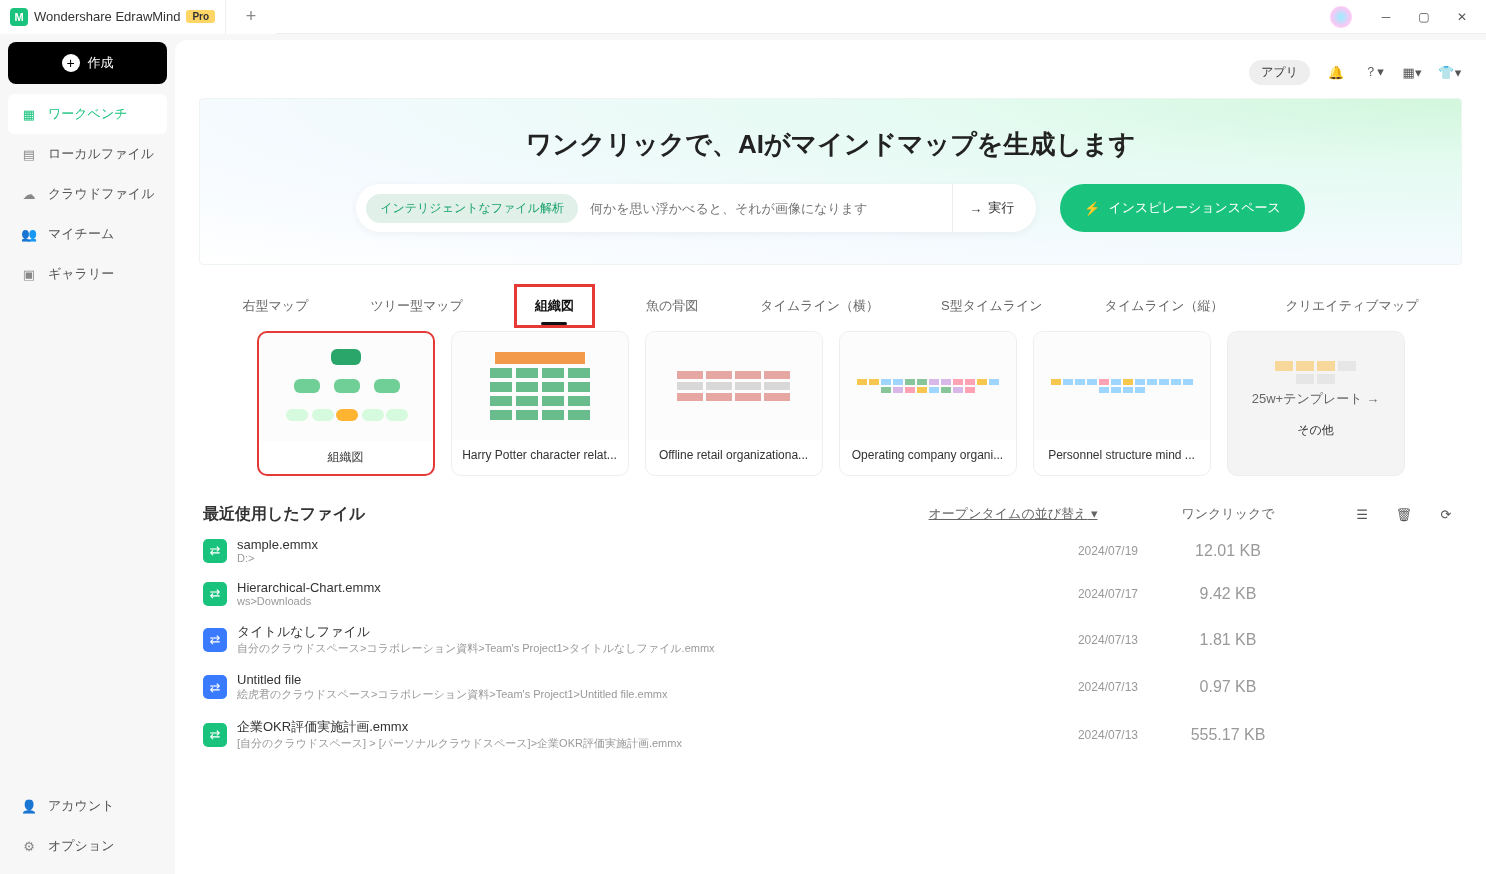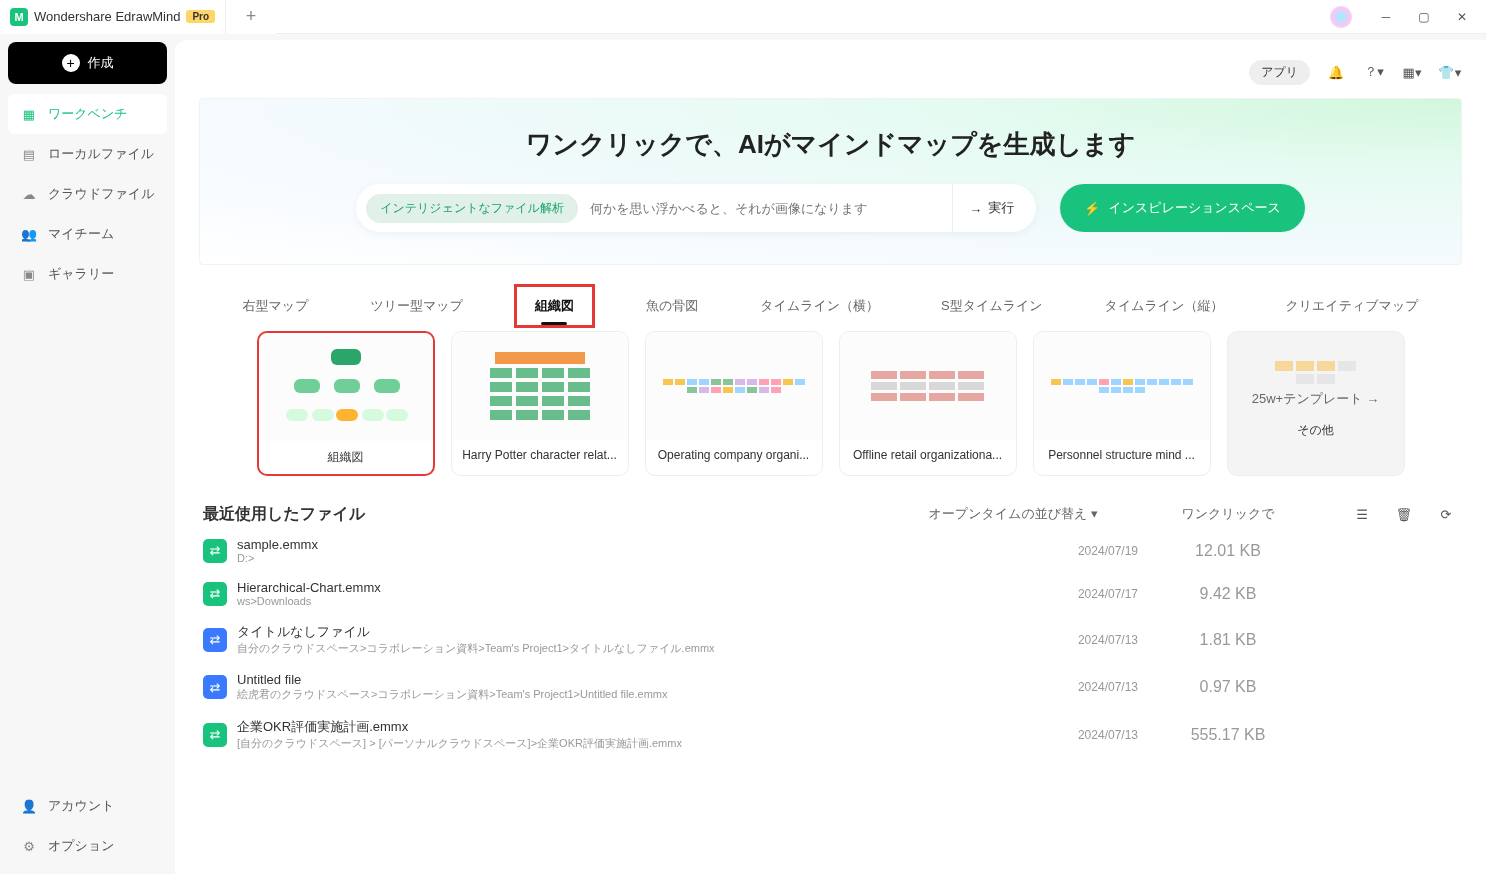--- a/index.html
+++ b/index.html
@@ -46,21 +46,21 @@
 .card { width: 178px; border: 1px solid #eee; border-radius: 10px; padding: 0 0 8px; cursor: pointer; text-align: center; }
 .card.hl2 { border: 2px solid #e53935; }
 .thumb { height: 108px; background: #fcfcfc; border-radius: 10px 10px 0 0; display: flex; align-items: center; justify-content: center; position: relative; overflow: hidden; }
 .card .label { font-size: 12px; color: #333; margin-top: 8px; padding: 0 8px; white-space: nowrap; overflow: hidden; text-overflow: ellipsis; }
 .morecard { background: #f4f4f5; display: flex; flex-direction: column; justify-content: center; gap: 6px; }
 .morecard .tw { color: #666; font-size: 13px; }
 
 .recent-head { display: flex; align-items: center; margin-bottom: 3px; padding: 0 4px; }
 .recent-head h2 { font-size: 16px; font-weight: 600; flex: 1; }
 .colh { color: #666; font-size: 13px; }
-.sortcol { width: 250px; text-align: center; }
+.sortcol { width: 250px; text-align: center; text-decoration: underline; }
 .sizecol { width: 180px; text-align: center; }
 .tools { display: flex; gap: 18px; width: 140px; justify-content: flex-end; color: #888; }
 
 .filerow { display: flex; align-items: center; padding: 8px 4px; cursor: pointer; border-radius: 6px; }
 .fico { width: 24px; height: 24px; border-radius: 5px; display: flex; align-items: center; justify-content: center; color: #fff; font-size: 13px; margin-right: 10px; }
 .green { background: #19c37d; }
 .blue { background: #3a7afe; }
 .finfo { flex: 1; }
 .fname { font-size: 13px; color: #333; }
 .fpath { font-size: 11px; color: #999; }
@@ -238,20 +238,39 @@
                 <div class="c"></div>
                 <div class="c"></div>
                 <div class="c"></div>
               </div>
             </div>
         </div>
         <div class="label">Harry Potter character relat...</div>
       </div>
       <div class="card">
         <div class="thumb">
+          <div class="th-flow">
+              <div class="b"></div>
+              <div class="b"></div>
+              <div class="b"></div>
+              <div class="b"></div>
+              <div class="b g"></div>
+              <div class="b g"></div>
+              <div class="b g"></div>
+              <div class="b g"></div>
+              <div class="b"></div>
+              <div class="b"></div>
+              <div class="b"></div>
+              <div class="b"></div>
+            </div>
+        </div>
+        <div class="label">Offline retail organizationa...</div>
+      </div>
+      <div class="card">
+        <div class="thumb">
           <div class="th-mm">
               <div class="d c1"></div>
               <div class="d c1"></div>
               <div class="d c2"></div>
               <div class="d c2"></div>
               <div class="d c3"></div>
               <div class="d c3"></div>
               <div class="d c4"></div>
               <div class="d c4"></div>
               <div class="d c5"></div>
@@ -262,39 +281,20 @@
               <div class="d c4"></div>
               <div class="d c5"></div>
               <div class="d c1"></div>
               <div class="d c2"></div>
               <div class="d c3"></div>
               <div class="d c4"></div>
               <div class="d c5"></div>
             </div>
         </div>
         <div class="label">Operating company organi...</div>
-      </div>
-      <div class="card">
-        <div class="thumb">
-          <div class="th-flow">
-              <div class="b"></div>
-              <div class="b"></div>
-              <div class="b"></div>
-              <div class="b"></div>
-              <div class="b g"></div>
-              <div class="b g"></div>
-              <div class="b g"></div>
-              <div class="b g"></div>
-              <div class="b"></div>
-              <div class="b"></div>
-              <div class="b"></div>
-              <div class="b"></div>
-            </div>
-        </div>
-        <div class="label">Offline retail organizationa...</div>
       </div>
       <div class="card">
         <div class="thumb">
           <div class="th-mm">
               <div class="d c1"></div>
               <div class="d c2"></div>
               <div class="d c2"></div>
               <div class="d c2"></div>
               <div class="d c5"></div>
               <div class="d c2"></div>

